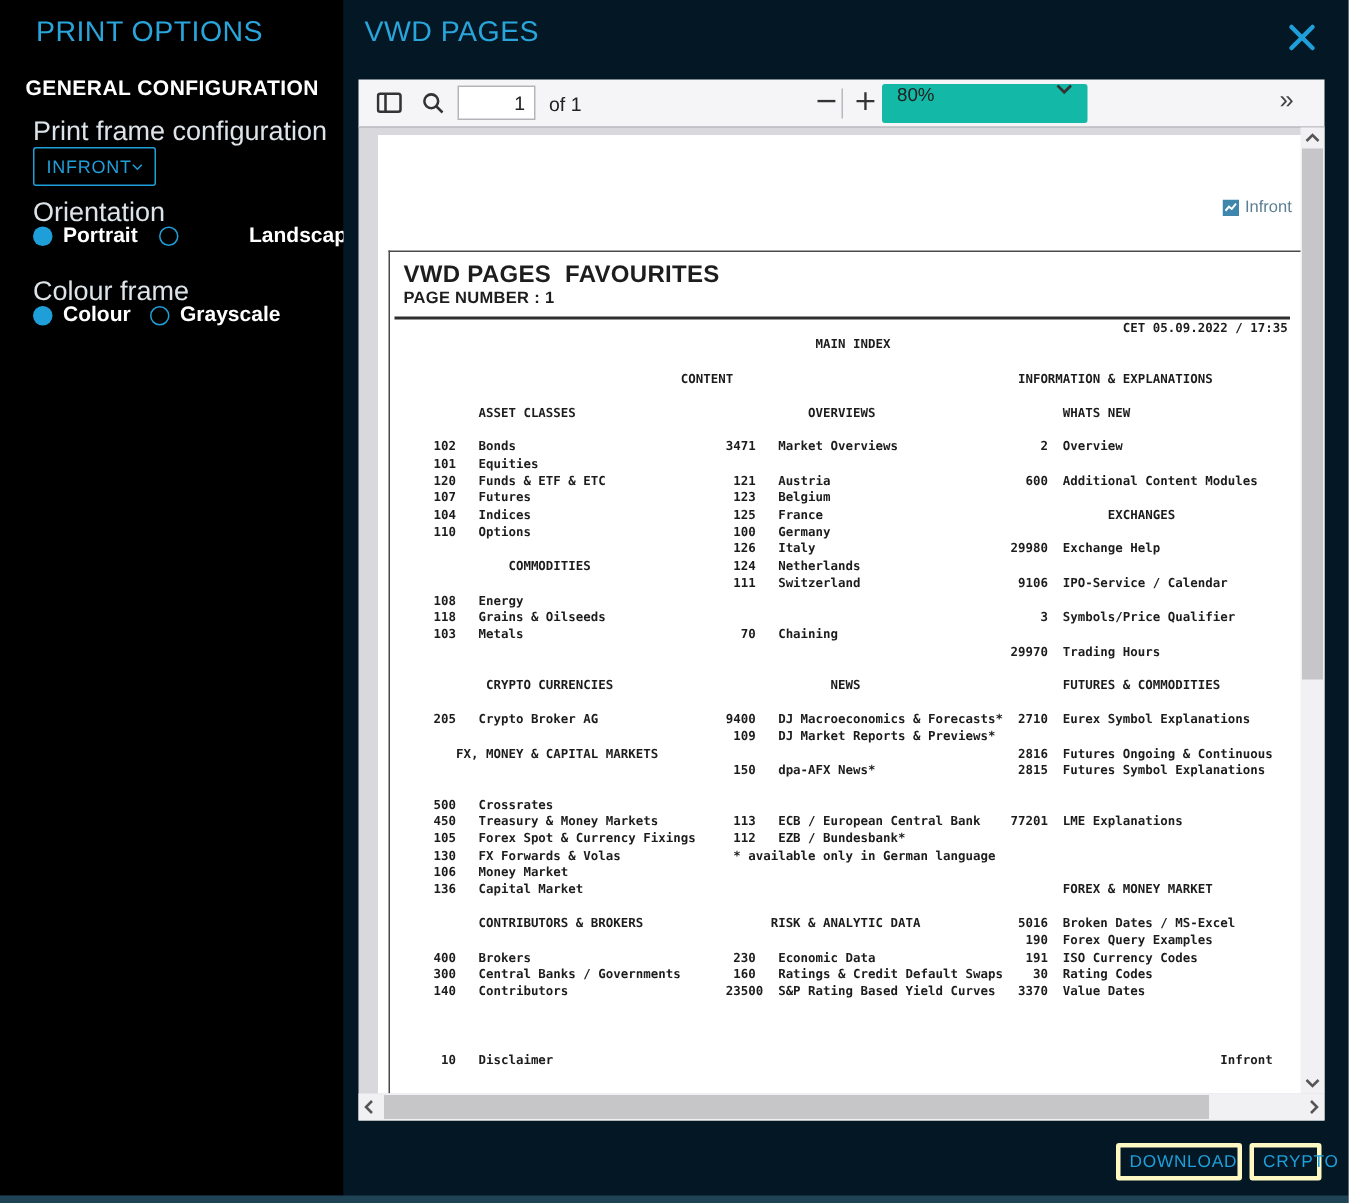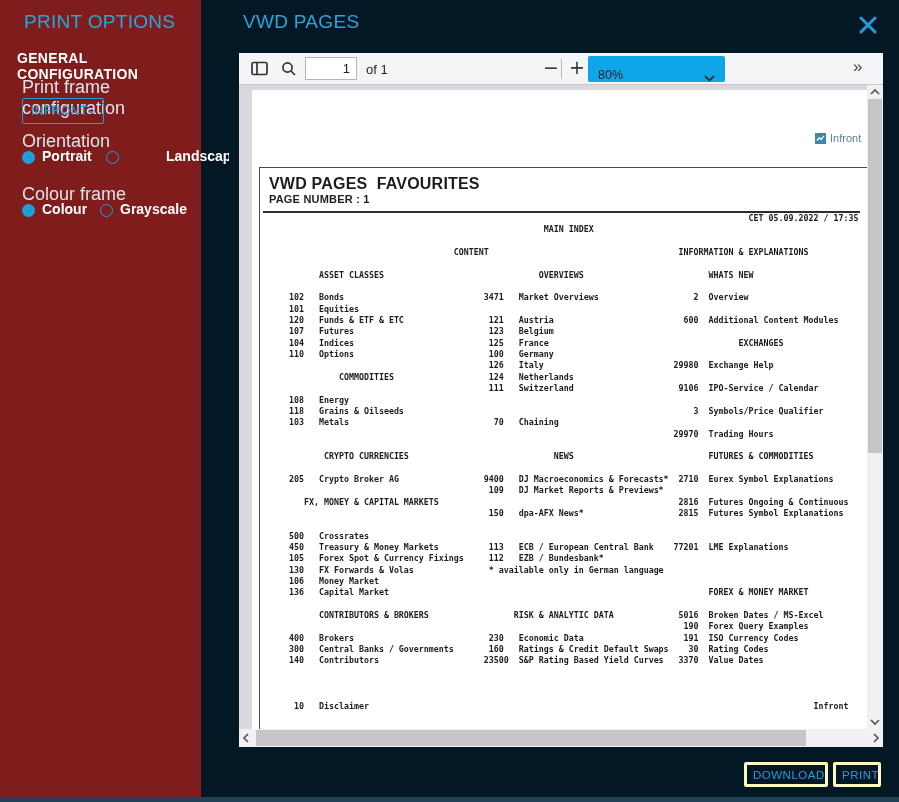--- a/index.html
+++ b/index.html
@@ -1,40 +1,40 @@
 <!DOCTYPE html>
 <html><head>
 <meta charset="utf-8">
 <style>
   html,body{margin:0;padding:0;}
   body{width:899px;height:802px;background:#041724;font-family:"Liberation Sans",sans-serif;position:relative;overflow:hidden;}
 
   
-  .sidebar{position:absolute;left:0;top:0;width:201px;height:797px;background:#7f1d1d;}
+  .sidebar{position:absolute;left:0;top:0;width:229px;height:797px;background:#000000;}
   .sb-title{position:absolute;left:24px;top:11px;font-size:19px;color:#29a5db;letter-spacing:.3px;}
   .sb-section{position:absolute;left:17px;top:50px;font-size:14px;font-weight:bold;color:#ffffff;letter-spacing:.3px;}
   .sb-label{position:absolute;font-size:18px;color:#dde4e9;}
   .dropdown{position:absolute;left:22px;top:98px;width:82px;height:26px;background:transparent;border:1px solid #1f9fda;border-radius:2px;color:#1f9fda;font-size:12px;letter-spacing:.5px;display:flex;align-items:center;justify-content:space-between;padding:0 8px;box-sizing:border-box;cursor:pointer;font-family:"Liberation Sans",sans-serif;}
   .radio{position:absolute;width:13px;height:13px;border-radius:50%;box-sizing:border-box;border:1.5px solid #1f9fda;cursor:pointer;}
   .radio.checked{background:#1f9fda;border:none;}
   .radio-label{position:absolute;font-size:14px;font-weight:bold;color:#ffffff;cursor:pointer;}
 
   
   .main{position:absolute;left:229px;top:0;width:670px;height:797px;background:#041724;}
   .dlg-title{position:absolute;left:14px;top:11px;font-size:19px;color:#29a5db;letter-spacing:.3px;}
   .close-btn{position:absolute;left:626px;top:13px;width:26px;height:26px;background:transparent;border:none;color:#1f9fda;cursor:pointer;padding:0;}
 
   
   .toolbar{position:absolute;left:10px;top:53px;width:644px;height:32px;background:#f5f5f7;border-bottom:1px solid #c9c9cd;box-sizing:border-box;}
   .tbtn{position:absolute;background:transparent;border:none;color:#333;cursor:pointer;padding:0;}
   .page-input{position:absolute;left:66px;top:4px;width:52px;height:23px;border:1px solid #b4b4b8;background:#fff;box-sizing:border-box;text-align:right;padding-right:6px;font-size:13px;color:#222;font-family:"Liberation Sans",sans-serif;}
   .of-label{position:absolute;left:127px;top:9px;font-size:13px;color:#222;}
   .sign{font-size:19px;line-height:19px;font-family:"DejaVu Sans",sans-serif;}
   .tdivider{position:absolute;left:322px;top:6px;width:1px;height:20px;background:#b9b9bd;}
-  .zoom-select{position:absolute;left:349px;top:3px;width:137px;height:26px;background:#0ea5e9;border-radius:2px;display:flex;align-items:flex-end;justify-content:space-between;padding:0 10px;box-sizing:border-box;font-size:12.5px;color:#222;cursor:pointer;}
+  .zoom-select{position:absolute;left:349px;top:3px;width:137px;height:26px;background:#14b8a6;border-radius:2px;display:flex;align-items:flex-start;justify-content:space-between;padding:0 10px;box-sizing:border-box;font-size:12.5px;color:#222;cursor:pointer;}
   .more-btn{position:absolute;left:614px;top:4px;font-size:17px;color:#444;letter-spacing:-2px;}
 
   
   .viewer{position:absolute;left:10px;top:85px;width:644px;height:662px;background:#d9d9dd;}
   .page{position:absolute;left:13px;top:5px;width:616px;height:639px;background:#ffffff;overflow:hidden;}
   .brand{position:absolute;left:563px;top:42px;display:flex;align-items:center;gap:4px;}
   .brand span{font-size:11px;color:#5c7f93;white-space:pre;}
   .doc-title{position:absolute;left:17px;top:85px;font-size:16px;font-weight:bold;color:#1d1d1d;letter-spacing:.2px;white-space:pre;}
   .doc-pageno{position:absolute;left:17px;top:103px;font-size:11px;font-weight:bold;color:#1d1d1d;letter-spacing:.2px;white-space:pre;}
   .rule{position:absolute;left:11px;top:121px;width:597px;height:2px;background:#2e2e2e;}
@@ -153,16 +153,16 @@
           <polyline points="7,3 3,7 7,11" fill="none" stroke="#555" stroke-width="1.7"></polyline>
         </svg>
       <div class="thumb"></div>
       <svg class="arr-r" width="10" height="14" viewBox="0 0 10 14">
           <polyline points="3,3 7,7 3,11" fill="none" stroke="#555" stroke-width="1.7"></polyline>
         </svg>
     </div>
   </div>
 
   <button class="ghost-btn btn-download">DOWNLOAD</button>
-  <button class="ghost-btn btn-print">PRINT</button>
+  <button class="ghost-btn btn-print">CRYPTO</button>
 </main>
 
 <div class="bottom-strip"></div>
 
 </body></html>

